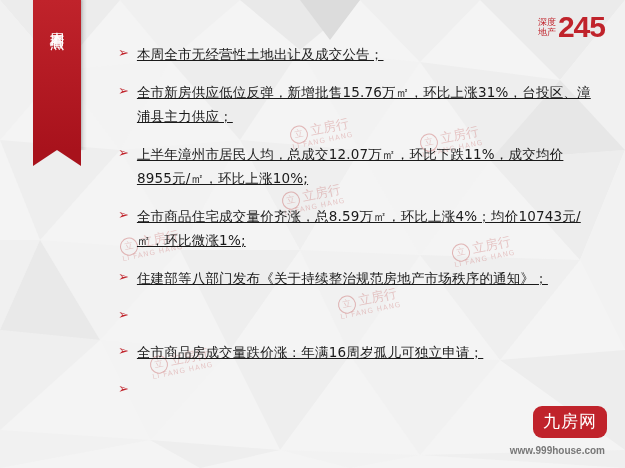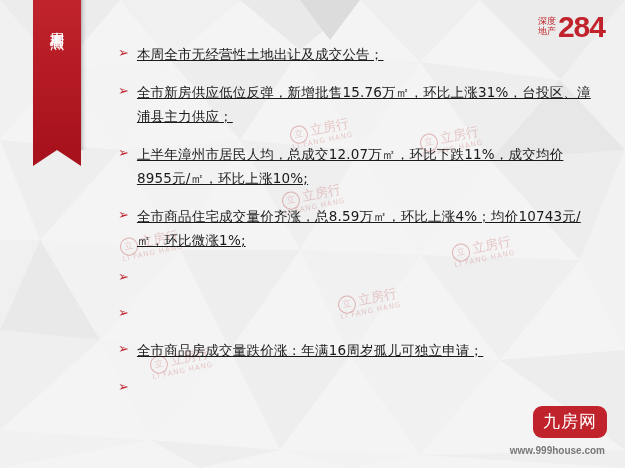--- a/index.html
+++ b/index.html
@@ -84,21 +84,21 @@
     right: 20px;
     top: 10px;
     display: flex;
     align-items: center;
     z-index: 6;
   }
   .logo-cn {
     color: #c0232b;
     font-size: 9px;
     line-height: 10px;
-    font-family: Liberation Mono, monospace;
+    font-family: Liberation Sans, sans-serif;
     text-align: center;
     margin-right: 2px;
   }
   .logo-365 {
     color: #c0232b;
     font-size: 30px;
     font-weight: bold;
     font-family: "Liberation Sans", sans-serif;
     letter-spacing: -1px;
   }
@@ -238,21 +238,21 @@
   <div class="banner-shadow"></div>
   <div class="banner">
     <div class="banner-text">本周看点</div>
   </div>
 
   <div class="logo">
     <div class="logo-cn">
       <div>深度</div>
       <div>地产</div>
     </div>
-    <div class="logo-365">284</div>
+    <div class="logo-365">245</div>
   </div>
 
   <div class="wm" style="left:120px;top:232px;">
     <span class="seal">立</span><span>立房行</span>
     <span class="wm-sub">LI FANG HANG</span>
   </div>
   <div class="wm" style="left:290px;top:120px;">
     <span class="seal">立</span><span>立房行</span>
     <span class="wm-sub">LI FANG HANG</span>
   </div>
@@ -289,20 +289,21 @@
     <div class="row">
       <span class="bullet">➢</span>
       <span class="row-text">上半年漳州市居民人均，总成交12.07万㎡，环比下跌11%，成交均价8955元/㎡，环比上涨10%;</span>
     </div>
     <div class="row">
       <span class="bullet">➢</span>
       <span class="row-text">全市商品住宅成交量价齐涨，总8.59万㎡，环比上涨4%；均价10743元/㎡，环比微涨1%;</span>
     </div>
     <div class="row">
       <span class="bullet">➢</span>
+      <span class="row-text">住建部等八部门发布《关于持续整治规范房地产市场秩序的通知》；</span>
     </div>
     <div class="row">
       <span class="bullet">➢</span>
     </div>
     <div class="row">
       <span class="bullet">➢</span>
       <span class="row-text">全市商品房成交量跌价涨：年满16周岁孤儿可独立申请；</span>
     </div>
     <div class="row">
       <span class="bullet">➢</span>

